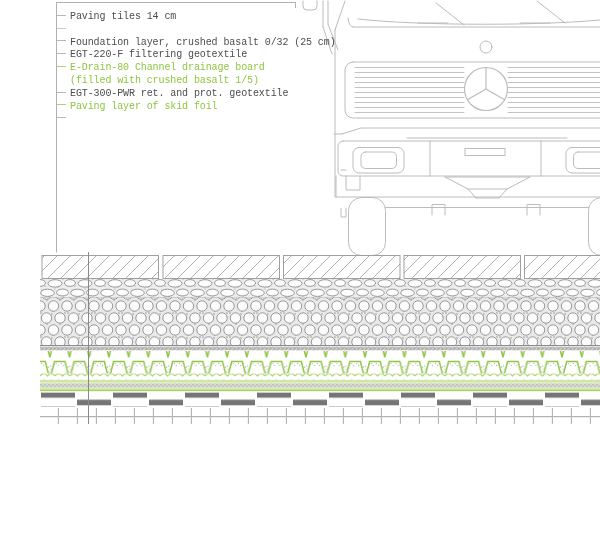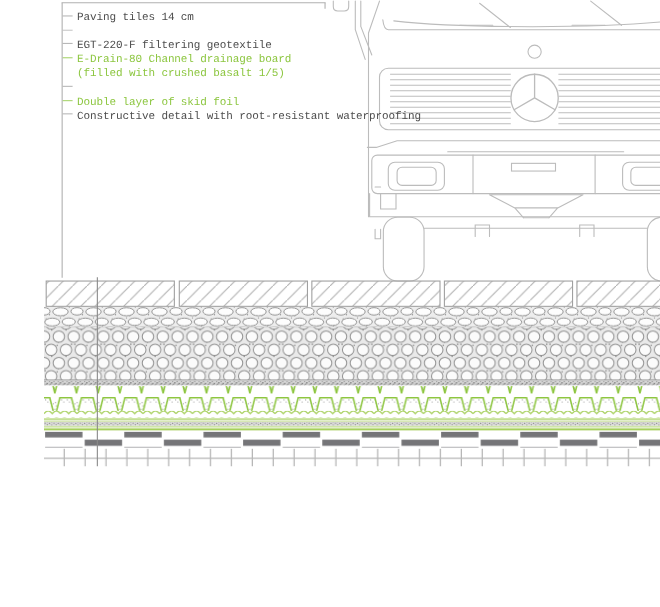--- a/index.html
+++ b/index.html
@@ -248,21 +248,22 @@
 
     <rect x="0" y="474.5" width="600" height="77.5" fill="url(#diagP)"></rect>
 
     <path d="M48.5,252 V552" stroke="#8a8a8a" stroke-width="1"></path>
   </g>
 </svg>
 
 <div class="legend" id="legend-items">
       <div class="legend-row dark"><span class="tick"></span><span class="lbl dark">Paving tiles 14 cm</span></div>
       <div class="legend-row muted"><span class="tick"></span></div>
+      <div class="legend-row dark"><span class="tick"></span><span class="lbl dark">Foundation layer, crushed basalt 0/32 (25 cm)</span></div>
       <div class="legend-row dark"><span class="tick"></span><span class="lbl dark">EGT-220-F filtering geotextile</span></div>
       <div class="legend-row green"><span class="tick"></span><span class="lbl green">E-Drain-80 Channel drainage board</span></div>
       <div class="legend-row green cont"><span class="lbl green">(filled with crushed basalt 1/5)</span></div>
+      <div class="legend-row dark"><span class="tick"></span><span class="lbl dark">EGT-300-PWR ret. and prot. geotextile</span></div>
+      <div class="legend-row green"><span class="tick"></span><span class="lbl green">Paving layer of skid foil</span></div>
       <div class="legend-row dark"><span class="tick"></span></div>
-      <div class="legend-row green"><span class="tick"></span><span class="lbl green">Double layer of skid foil</span></div>
-      <div class="legend-row dark"><span class="tick"></span><span class="lbl dark">Constructive detail with root-resistant waterproofing</span></div>
     </div>
 
 </div>
 
 </body></html>

